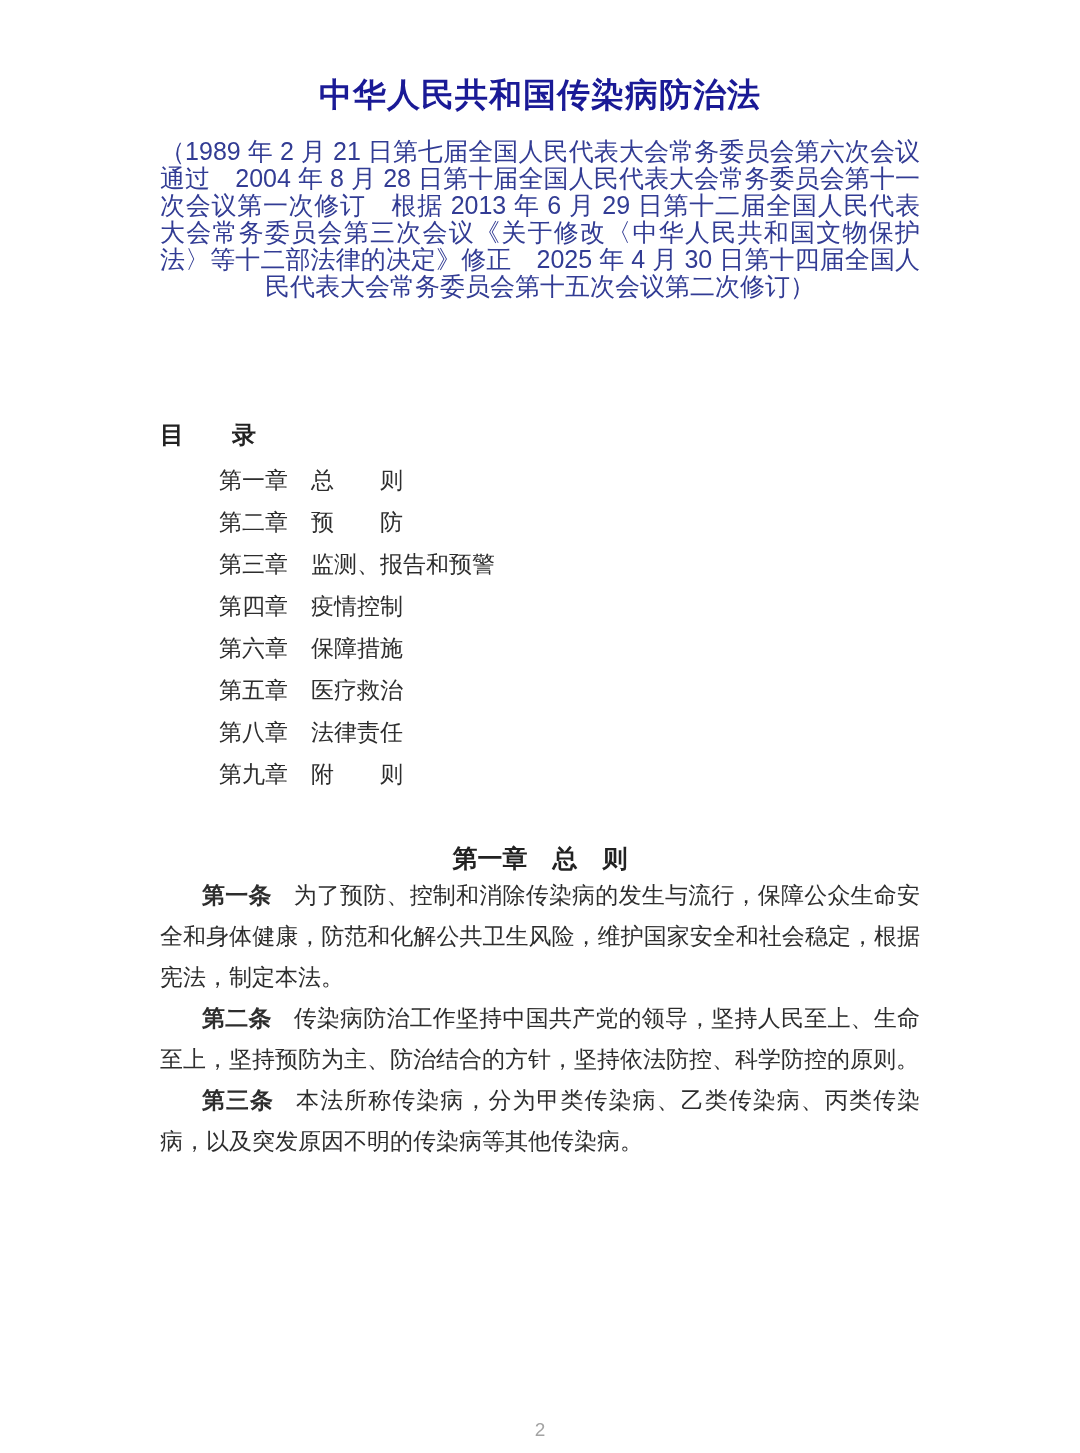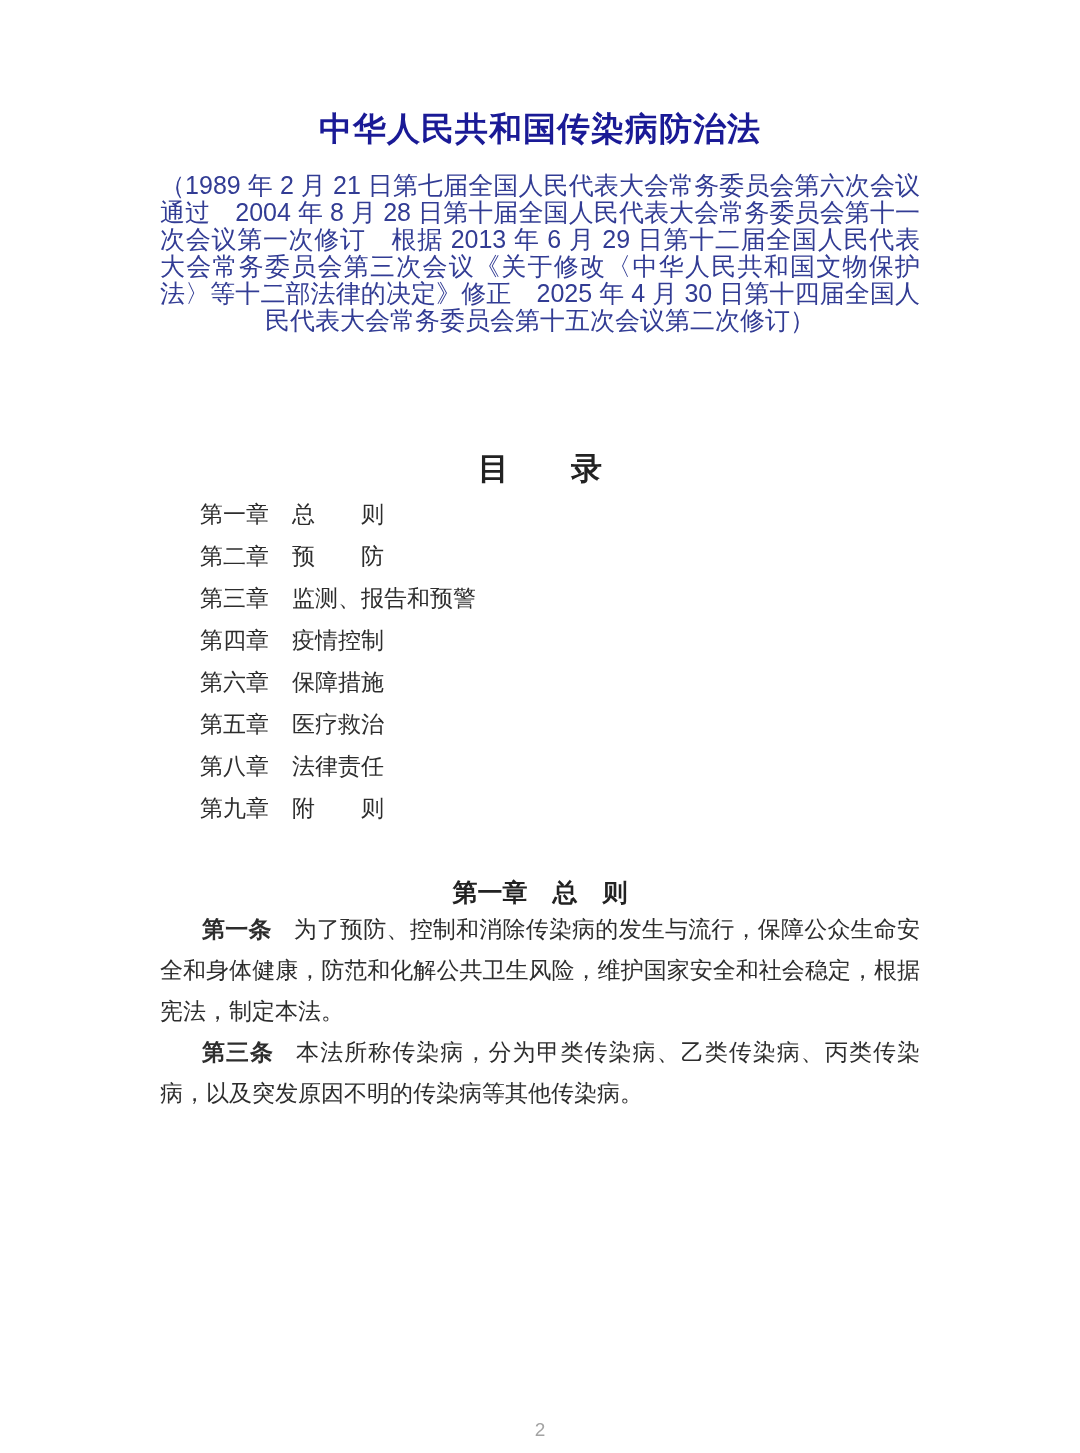--- a/index.html
+++ b/index.html
@@ -11,21 +11,21 @@
     position: relative;
     width: 1080px;
     height: 1453px;
     background: #ffffff;
     overflow: hidden;
     font-family: "Liberation Sans", "DejaVu Sans", sans-serif;
   }
   .content {
     width: 760px;
     margin: 0 auto;
-    padding-top: 108px;
+    padding-top: 74px;
   }
   .doc-title {
     margin: 0;
     font-size: 33px;
     font-weight: 700;
     line-height: 42px;
     letter-spacing: 1px;
     text-align: center;
     color: var(--title-blue, #1a1a96);
   }
@@ -33,38 +33,39 @@
     margin: 22px 0 0 0;
     font-size: 25px;
     line-height: 27px;
     color: var(--preamble-blue, #323c94);
     text-align: justify;
     text-align-last: center;
     overflow-wrap: break-word;
   }
   .toc-heading {
     margin: 120px 0 0 0;
-    font-size: 31px;
+    font-size: 24px;
     font-weight: 700;
     line-height: 30px;
-    text-align: center;
+    text-align: left;
     color: var(--heading-color, #222222);
   }
   .toc {
     margin-top: 9px;
   }
   .toc-row {
     padding-left: 40px;
     font-size: 23px;
     line-height: 42px;
     color: var(--body-color, #2d2d2d);
     white-space: nowrap;
   }
   .toc-chapter {
     margin-right: 23px;
+    margin-left: 19px;
   }
   .chapter-heading {
     margin: 46px 0 0 0;
     font-size: 25px;
     font-weight: 700;
     line-height: 34px;
     text-align: center;
     color: var(--heading-color, #222222);
   }
   .articles {
@@ -131,19 +132,20 @@
       </div>
       <div class="toc-row">
         <span class="toc-chapter">第九章</span><span class="toc-title">附　　则</span>
       </div>
     </div>
 
     <h2 class="chapter-heading">第一章　总　则</h2>
 
     <div class="articles">
       <p class="para"><span class="article-label">第一条</span><span class="article-text">为了预防、控制和消除传染病的发生与流行，保障公众生命安全和身体健康，防范和化解公共卫生风险，维护国家安全和社会稳定，根据宪法，制定本法。</span></p>
+      <p class="para"><span class="article-label">第二条</span><span class="article-text">传染病防治工作坚持中国共产党的领导，坚持人民至上、生命至上，坚持预防为主、防治结合的方针，坚持依法防控、科学防控的原则。</span></p>
       <p class="para"><span class="article-label">第三条</span><span class="article-text">本法所称传染病，分为甲类传染病、乙类传染病、丙类传染病，以及突发原因不明的传染病等其他传染病。</span></p>
     </div>
 
   </div>
 
   <div class="page-number">2</div>
 </div>
 
 </body></html>

